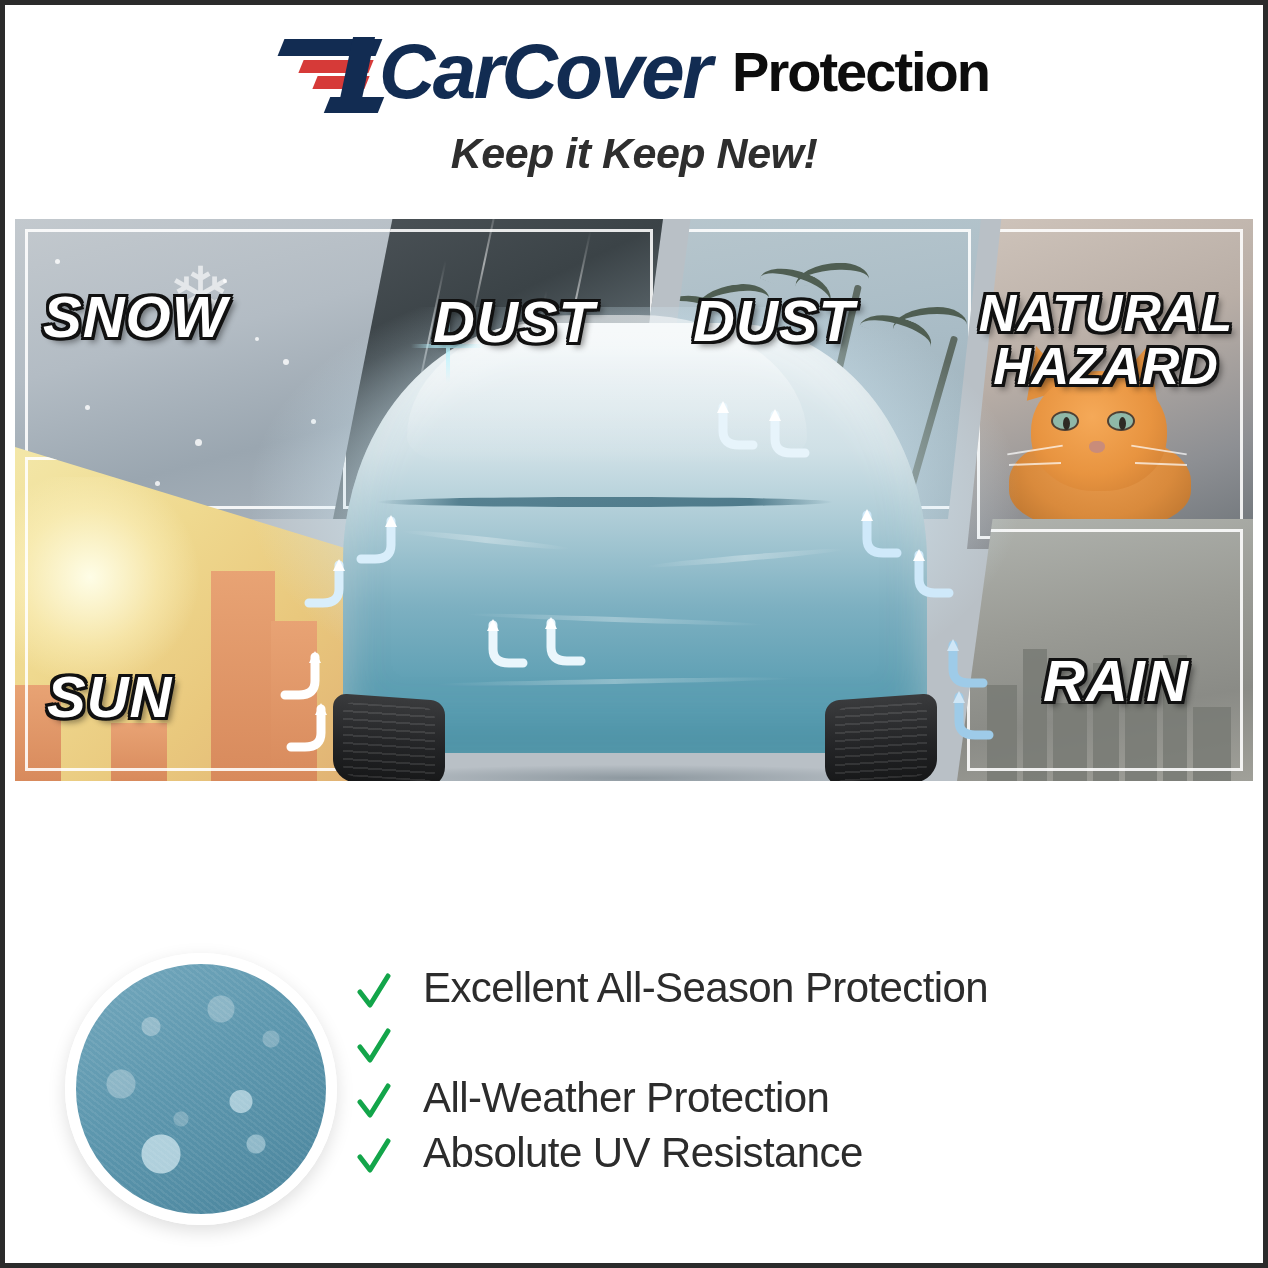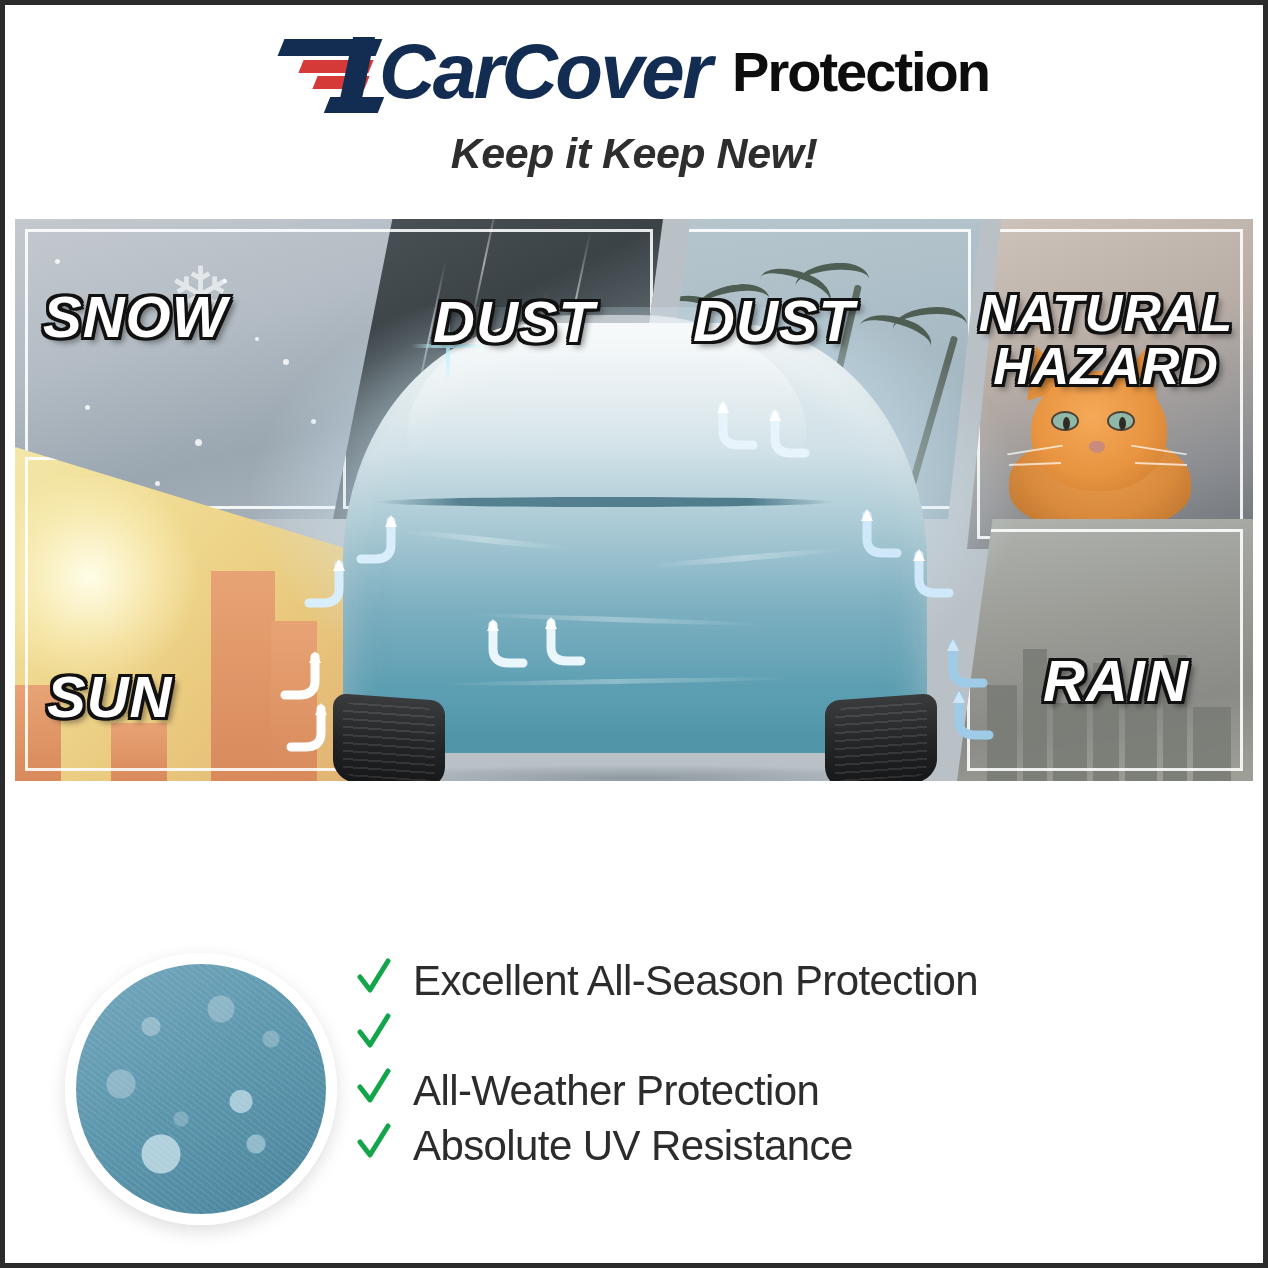--- a/index.html
+++ b/index.html
@@ -429,22 +429,22 @@
   }
 
   #features {
     position: absolute;
     left: 352px;
     top: 162px;
     width: 820px;
   }
   .feature {
     display: flex;
-    align-items: flex-start;
-    gap: 22px;
+    align-items: flex-end;
+    gap: 32px;
     height: 55px;
   }
   .check {
     flex: 0 0 auto;
     width: 34px; height: 40px;
   }
   .feature-text {
     font-size: 42px;
     color: #2c2c2c;
     letter-spacing: -0.6px;

